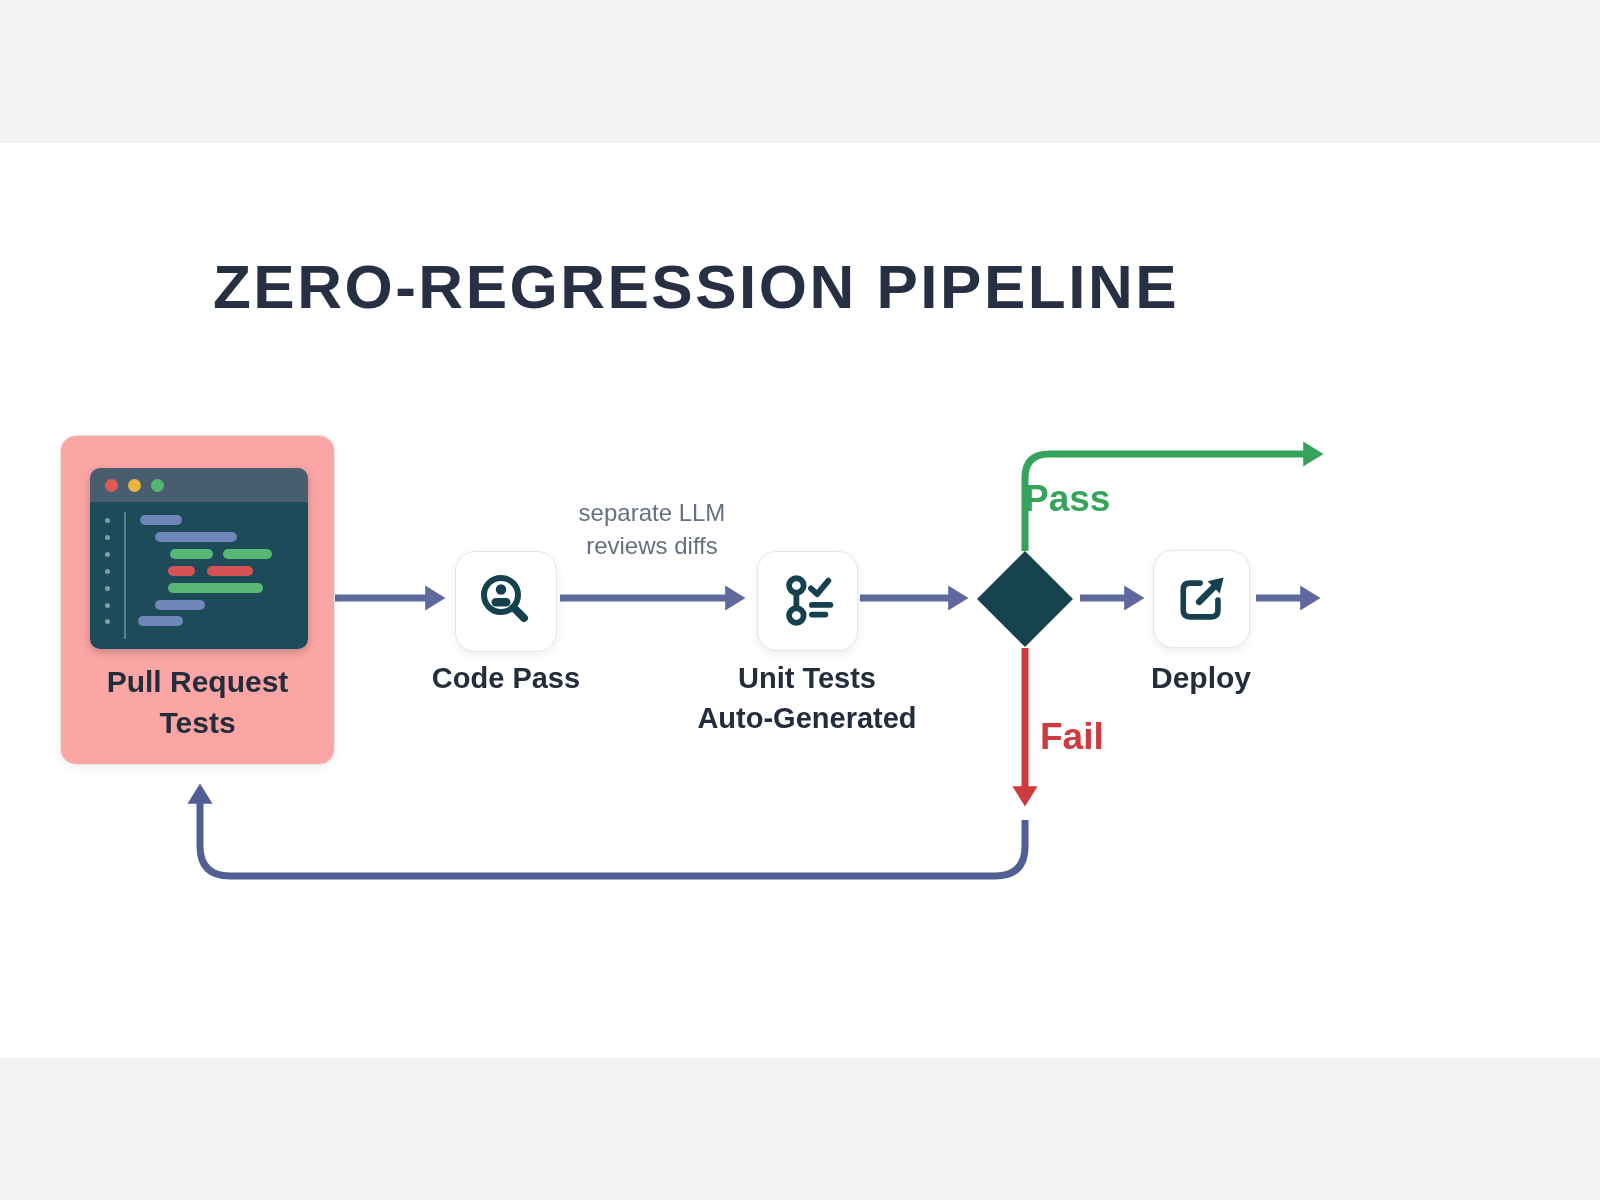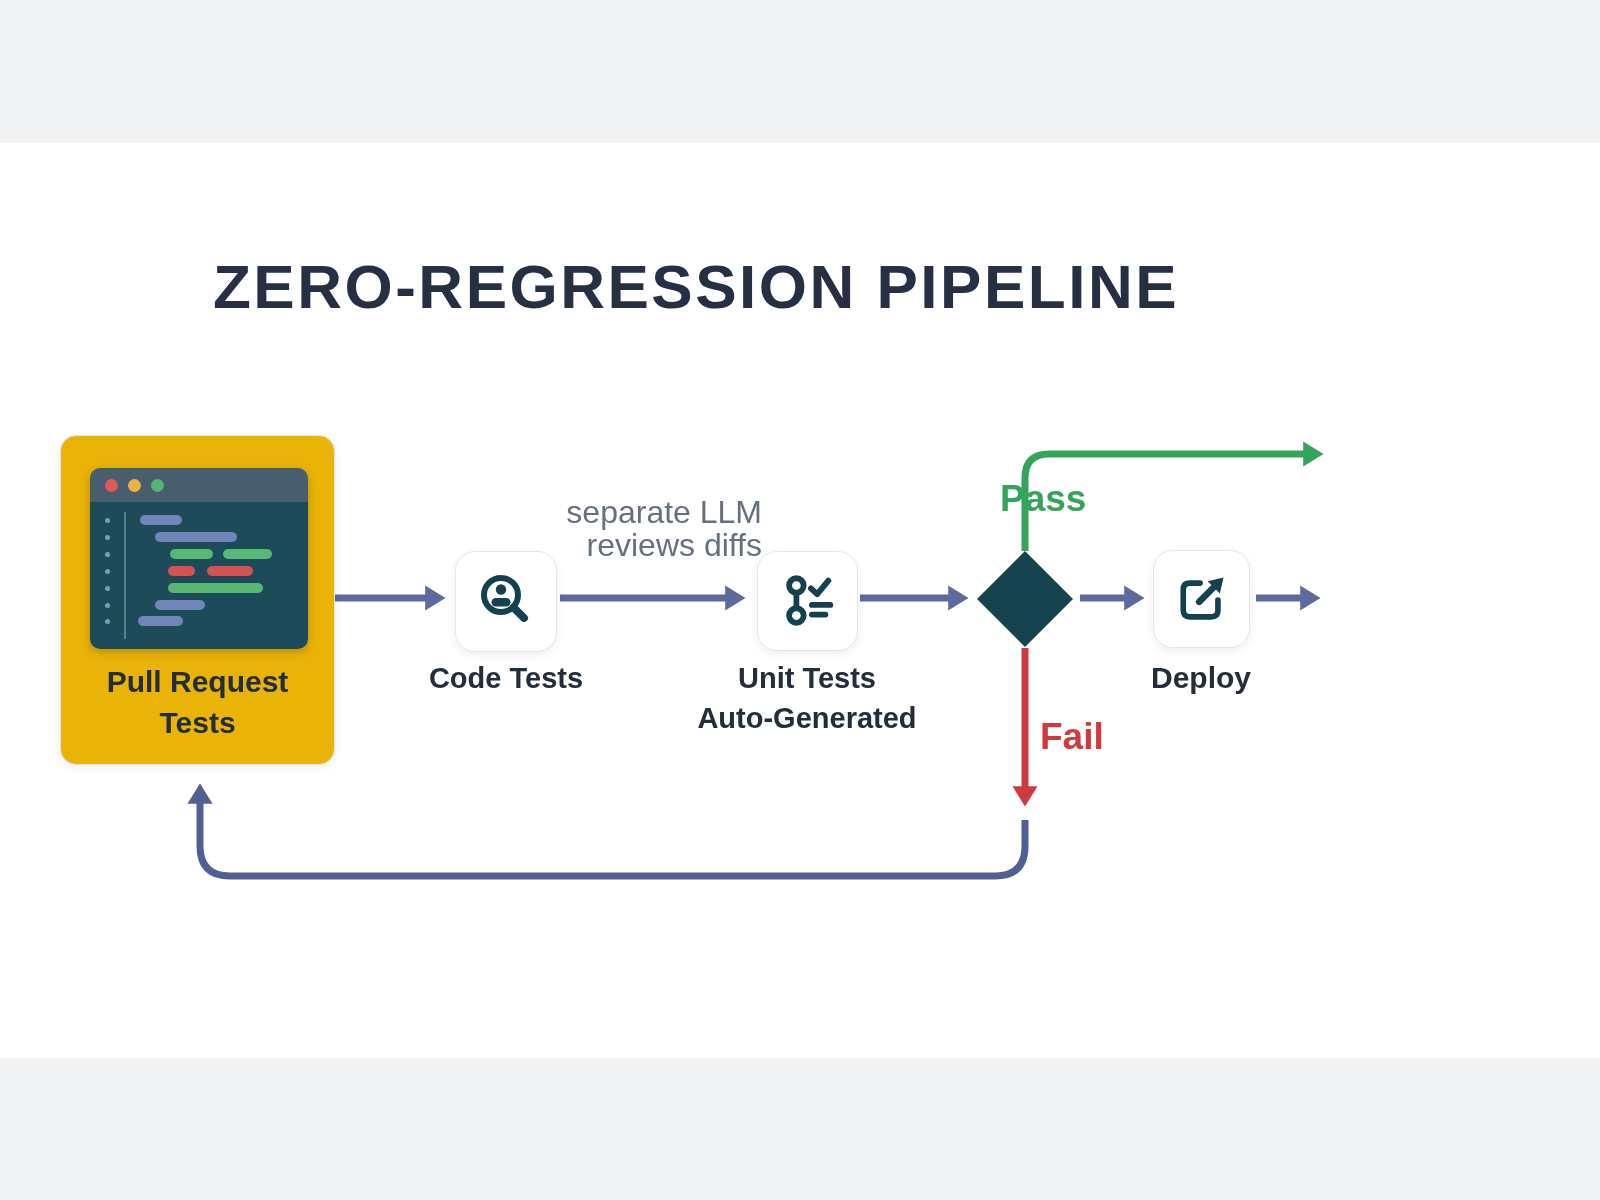--- a/index.html
+++ b/index.html
@@ -4,21 +4,21 @@
 <style>
   html,body{margin:0;padding:0;}
   body{font-family:"Liberation Sans",sans-serif;}
   .stage{position:relative;width:1600px;height:1200px;background:var(--background,#f1f3f5);overflow:hidden;}
   .canvas-band{position:absolute;left:0;top:143px;width:1600px;height:915px;background:var(--canvas,#fff);}
   .overlay{position:absolute;left:0;top:0;width:1600px;height:1200px;}
 
   .diagram-title{position:absolute;left:0;top:256px;width:1392px;text-align:center;
     font-size:62px;line-height:62px;font-weight:700;letter-spacing:2.5px;color:var(--title-text,#273043);}
 
-  .card{position:absolute;background:#eab308;border:1.5px solid var(--box-border,#e4e7ea);
+  .card{position:absolute;background:#fca5a5;border:1.5px solid var(--box-border,#e4e7ea);
     border-radius:16px;box-shadow:0 3px 10px rgba(25,35,60,0.07);box-sizing:border-box;}
   #pr-box{left:60px;top:435px;width:275px;height:330px;}
   #prod-box{left:1328px;top:435px;width:216px;height:331px;}
 
   .icon-card{position:absolute;background:#fff;border:1.5px solid var(--box-border,#e4e7ea);
     border-radius:20px;box-shadow:0 3px 8px rgba(25,35,60,0.08);box-sizing:border-box;
     display:flex;align-items:center;justify-content:center;}
   #aca-box{left:455px;top:551px;width:102px;height:101px;}
   #agut-box{left:757px;top:551px;width:101px;height:100px;}
   #deploy-box{left:1153px;top:550px;width:97px;height:98px;}
@@ -27,25 +27,25 @@
     color:var(--label-text,#232d3b);}
   #aca-label{left:366px;top:658px;width:280px;}
   #agut-label{left:667px;top:658px;width:280px;}
   #deploy-label{left:1061px;top:658px;width:280px;font-size:30px;}
 
   #pr-label{position:absolute;left:0;top:225px;width:100%;text-align:center;font-weight:700;
     font-size:30px;line-height:41px;color:var(--label-text,#232d3b);}
   #prod-label{position:absolute;left:0;top:234px;width:100%;text-align:center;font-weight:700;
     font-size:31px;color:var(--label-text,#232d3b);}
 
-  .audit-note{position:absolute;left:542px;top:496px;width:220px;text-align:right;
-    font-size:32px;line-height:33px;font-weight:500;color:var(--note-text,#667080);}
+  .audit-note{position:absolute;left:542px;top:496px;width:220px;text-align:center;
+    font-size:24px;line-height:33px;font-weight:500;color:var(--note-text,#667080);}
 
   .edge-label{position:absolute;font-size:37px;font-weight:700;}
-  #pass-label{left:1000px;top:478px;color:var(--pass-green,#35a45b);}
+  #pass-label{left:1024px;top:478px;color:var(--pass-green,#35a45b);}
   #fail-label{left:1040px;top:710px;color:var(--fail-red,#ce3b3e);margin-top:6px;}
 
   
   .editor{position:absolute;left:29px;top:32px;width:218px;height:181px;border-radius:10px;
     overflow:hidden;box-shadow:0 3px 8px rgba(10,30,40,0.25);}
   .editor-bar{height:34px;background:var(--editor-bar,#485d6e);display:flex;align-items:center;
     gap:10px;padding-left:15px;}
   .dot{width:13px;height:13px;border-radius:50%;}
   .dot-red{background:var(--dot-red,#df5b52);}
   .dot-yellow{background:var(--dot-yellow,#e9b53f);}
@@ -145,21 +145,21 @@
 
   <div class="icon-card" id="aca-box">
     <svg width="64" height="64" viewBox="0 0 64 64">
       <circle class="node-ink" cx="27" cy="25" r="17" fill="none" stroke-width="6"></circle>
       <circle class="node-ink-fill" cx="27" cy="19.5" r="5.2"></circle>
       <rect class="node-ink-fill" x="17.5" y="28" width="19" height="8.5" rx="4.2"></rect>
       <line class="node-ink" x1="39.5" y1="37.5" x2="50" y2="48" stroke-width="8" stroke-linecap="round"></line>
     </svg>
   </div>
   <div class="node-label" id="aca-label">
-    <div>Code Tests</div>
+    <div>Code Pass</div>
   </div>
 
   <div class="audit-note">
     <div>separate LLM</div>
     <div>reviews diffs</div>
   </div>
 
   <div class="icon-card" id="agut-box">
     <svg width="62" height="62" viewBox="0 0 64 64">
       <circle class="node-ink" cx="20" cy="16" r="7.5" fill="none" stroke-width="6"></circle>

